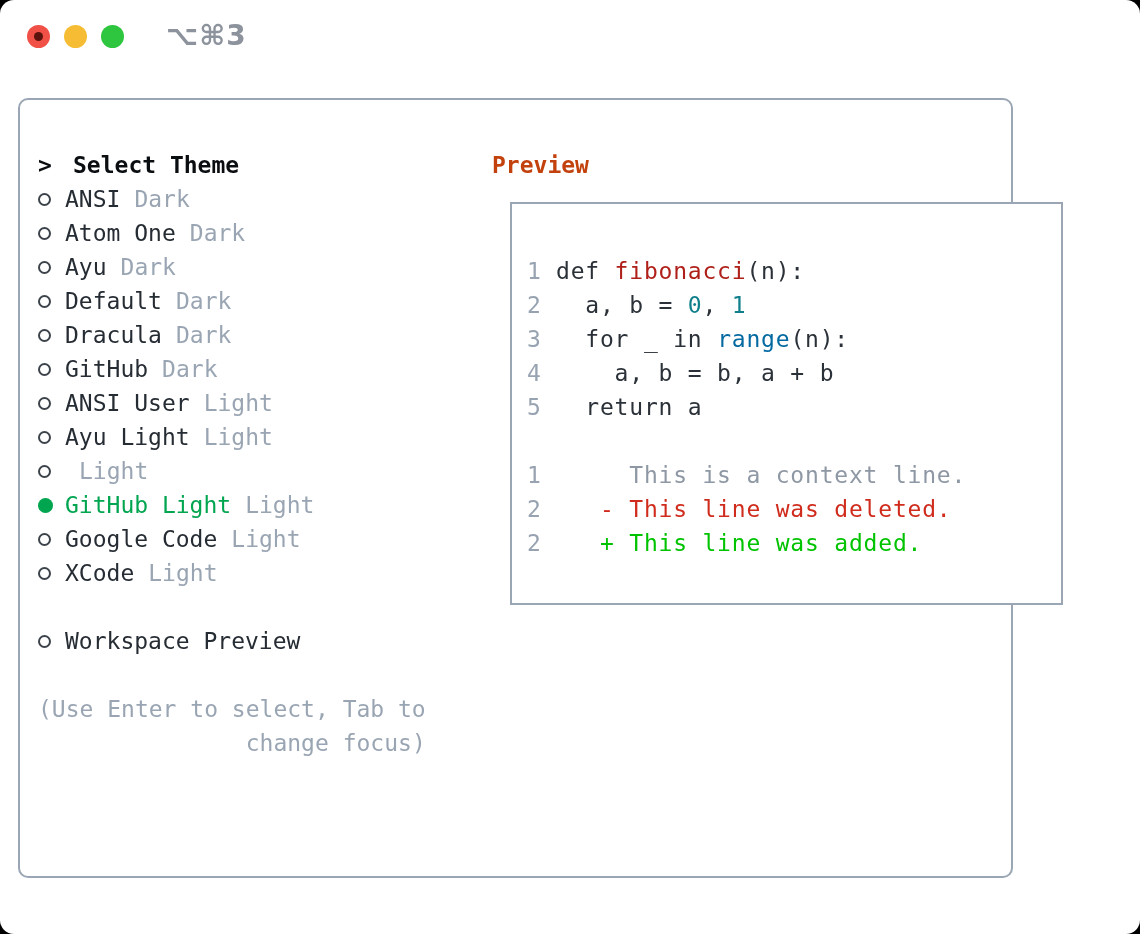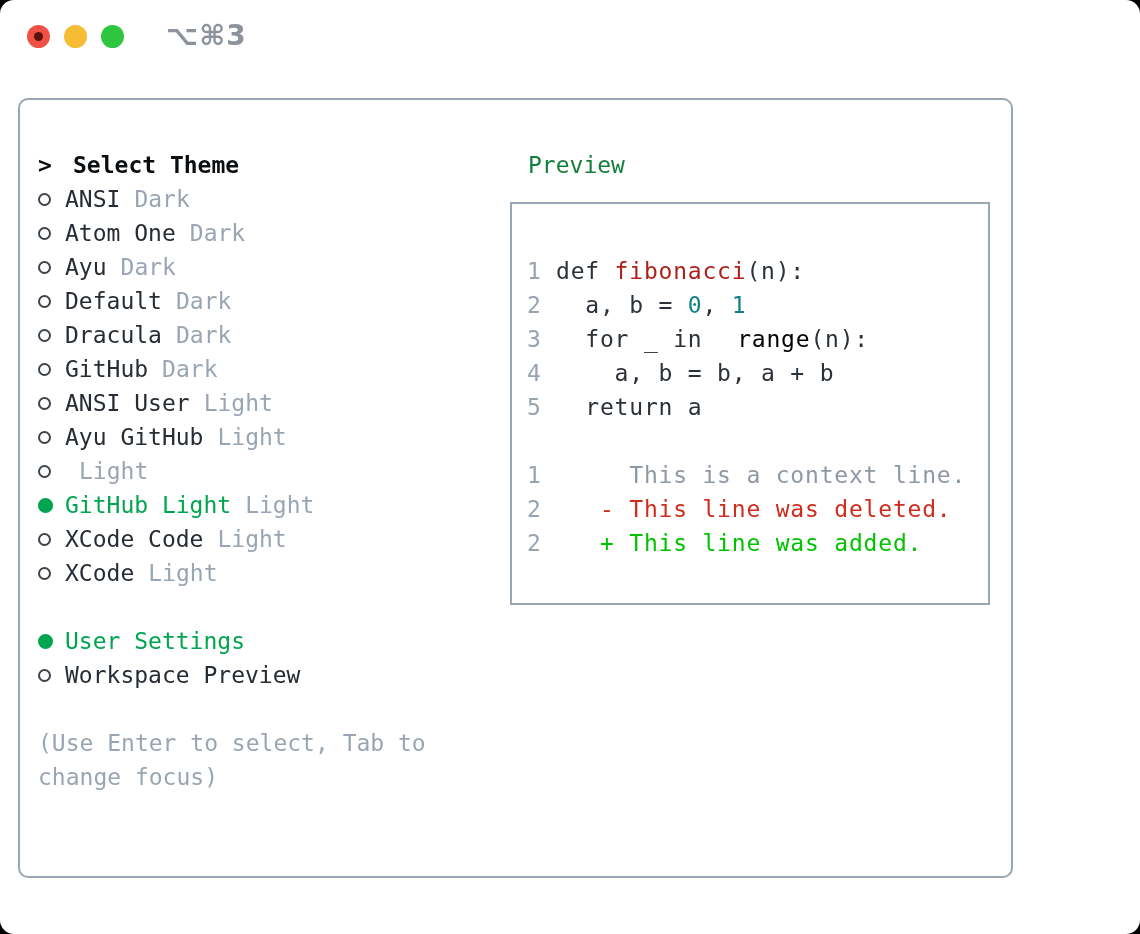--- a/index.html
+++ b/index.html
@@ -22,32 +22,32 @@
   .row{display:flex;align-items:center;height:34px;white-space:pre;}
   .marker{display:inline-flex;align-items:center;width:27px;flex:0 0 27px;color:#0b0e11;font-weight:bold;}
   .bullet{width:13px;height:13px;border:2px solid #3c434b;border-radius:50%;box-sizing:border-box;}
   .bullet.sel{width:15px;height:15px;border:none;background:#00a550;}
   .hdr{font-weight:bold;color:#0b0e11;margin-left:8px;}
   .tname{color:#262c33;}
   .tname.sel{color:#00a550;}
   .ttag{color:#9aa5b3;margin-left:14px;}
   .applyhdr{color:#14171a;}
   .spacer{height:34px;}
-  .hint{height:34px;color:#9aa5b3;}
+  .hint{height:34px;color:#9aa5b3;text-align:right;}
   
-  .preview-title{position:absolute;left:508px;top:48px;font-size:23px;line-height:34px;
-                 font-weight:normal;color:#15803d;}
-  .preview-box{position:absolute;left:490px;top:102px;width:480px;height:403px;background:#fff;
+  .preview-title{position:absolute;left:472px;top:48px;font-size:23px;line-height:34px;
+                 font-weight:bold;color:#c2410c;}
+  .preview-box{position:absolute;left:490px;top:102px;width:553px;height:403px;background:#fff;
                border:2px solid #9aa6b4;box-sizing:border-box;padding:50px 0 1px 15px;overflow:hidden;}
   .code-row{height:34px;font-size:23px;line-height:34px;letter-spacing:0.8px;white-space:pre;}
   .ln{display:inline-block;width:29px;color:#98a3b1;}
   .seg-plain{color:#2b3138;}
   .seg-fn{color:#b0201a;}
   .seg-num{color:#0e7f8b;}
-  .seg-builtin{color:#000000;margin-left:20px;}
+  .seg-builtin{color:#0369a1;}
   .seg-context{color:#8e98a4;}
   .seg-deleted{color:#d02c1d;margin-top:32px;}
   .seg-added{color:#00c300;}
 </style>
 </head>
 <body>
 
 <div class="screen">
 
   <div class="titlebar">
@@ -66,32 +66,31 @@
       </div>
 
       <div id="theme-list">
           <div class="row"><span class="marker"><span class="bullet"></span></span><span class="tname">ANSI</span><span class="ttag">Dark</span></div>
           <div class="row"><span class="marker"><span class="bullet"></span></span><span class="tname">Atom One</span><span class="ttag">Dark</span></div>
           <div class="row"><span class="marker"><span class="bullet"></span></span><span class="tname">Ayu</span><span class="ttag">Dark</span></div>
           <div class="row"><span class="marker"><span class="bullet"></span></span><span class="tname">Default</span><span class="ttag">Dark</span></div>
           <div class="row"><span class="marker"><span class="bullet"></span></span><span class="tname">Dracula</span><span class="ttag">Dark</span></div>
           <div class="row"><span class="marker"><span class="bullet"></span></span><span class="tname">GitHub</span><span class="ttag">Dark</span></div>
           <div class="row"><span class="marker"><span class="bullet"></span></span><span class="tname">ANSI User</span><span class="ttag">Light</span></div>
-          <div class="row"><span class="marker"><span class="bullet"></span></span><span class="tname">Ayu GitHub</span><span class="ttag">Light</span></div>
+          <div class="row"><span class="marker"><span class="bullet"></span></span><span class="tname">Ayu Light</span><span class="ttag">Light</span></div>
           <div class="row"><span class="marker"><span class="bullet"></span></span><span class="ttag">Light</span></div>
           <div class="row"><span class="marker"><span class="bullet sel"></span></span><span class="tname sel">GitHub Light</span><span class="ttag">Light</span></div>
-          <div class="row"><span class="marker"><span class="bullet"></span></span><span class="tname">XCode Code</span><span class="ttag">Light</span></div>
+          <div class="row"><span class="marker"><span class="bullet"></span></span><span class="tname">Google Code</span><span class="ttag">Light</span></div>
           <div class="row"><span class="marker"><span class="bullet"></span></span><span class="tname">XCode</span><span class="ttag">Light</span></div>
         </div>
 
       <div class="spacer"></div>
 
 
       <div id="apply-list">
-          <div class="row"><span class="marker"><span class="bullet sel"></span></span><span class="tname sel">User Settings</span></div>
           <div class="row"><span class="marker"><span class="bullet"></span></span><span class="tname">Workspace Preview</span></div>
         </div>
 
       <div class="spacer"></div>
 
       <div class="hint">(Use Enter to select, Tab to</div>
       <div class="hint">change focus)</div>
     </div>
 
     <div class="preview-title">Preview</div>

